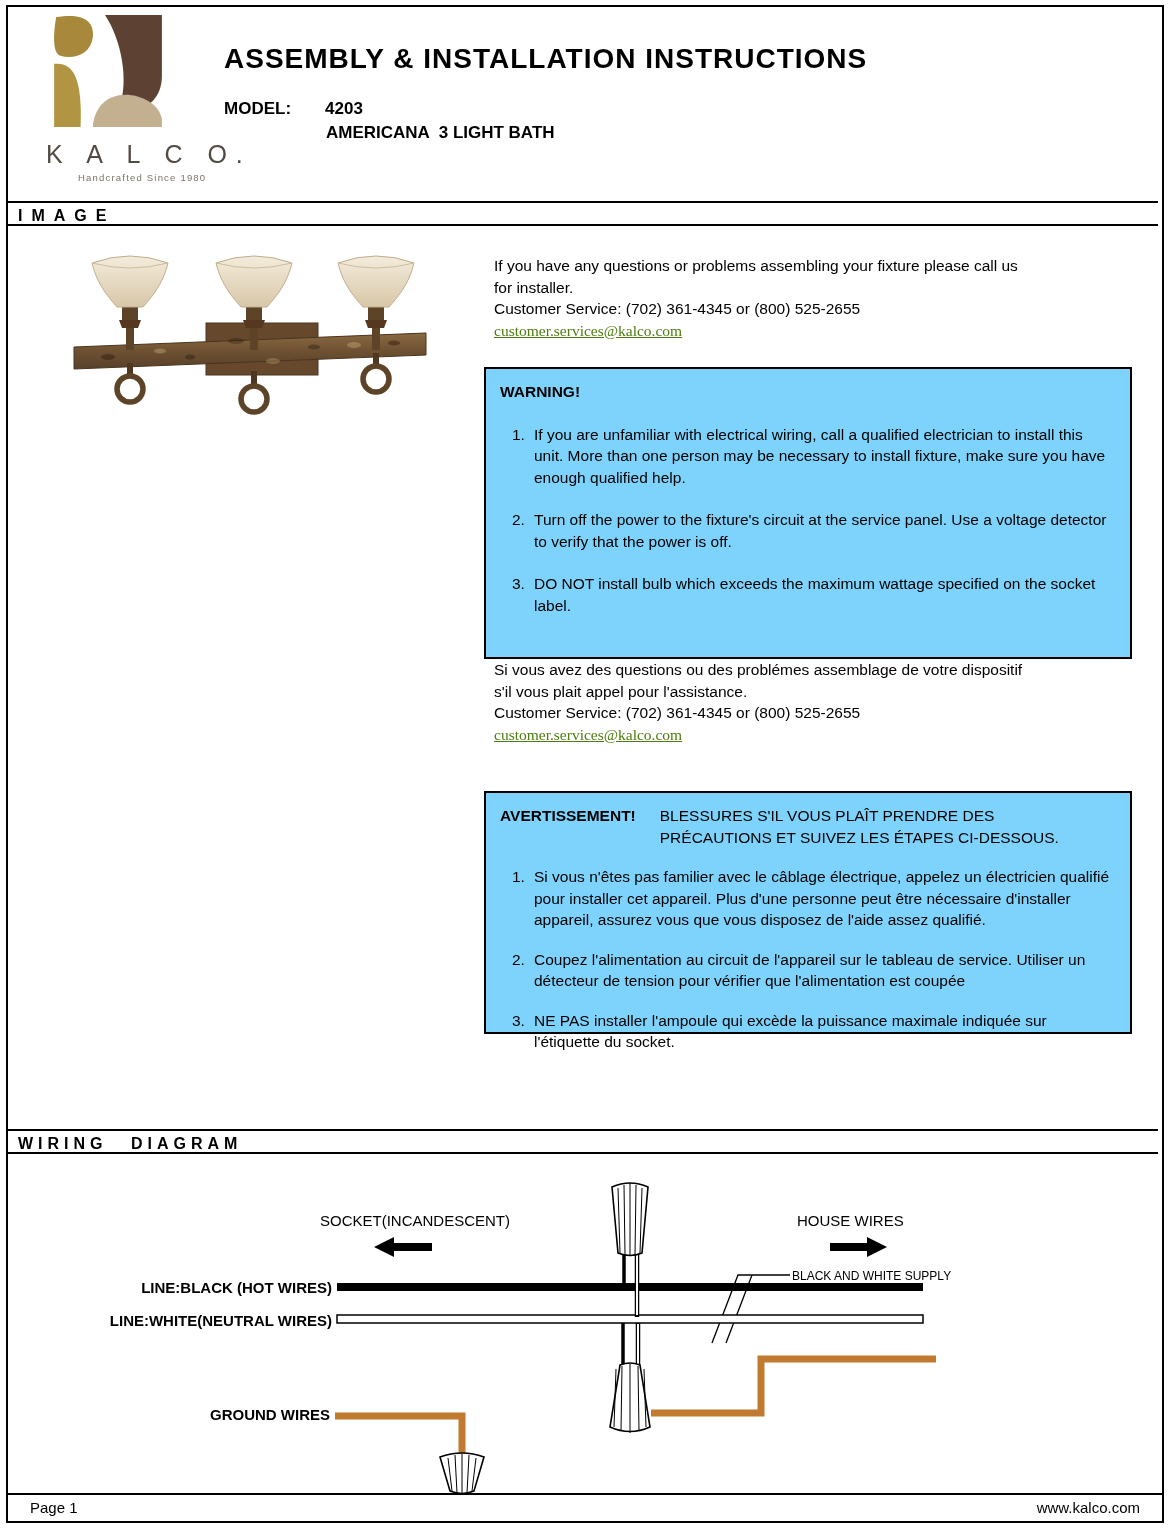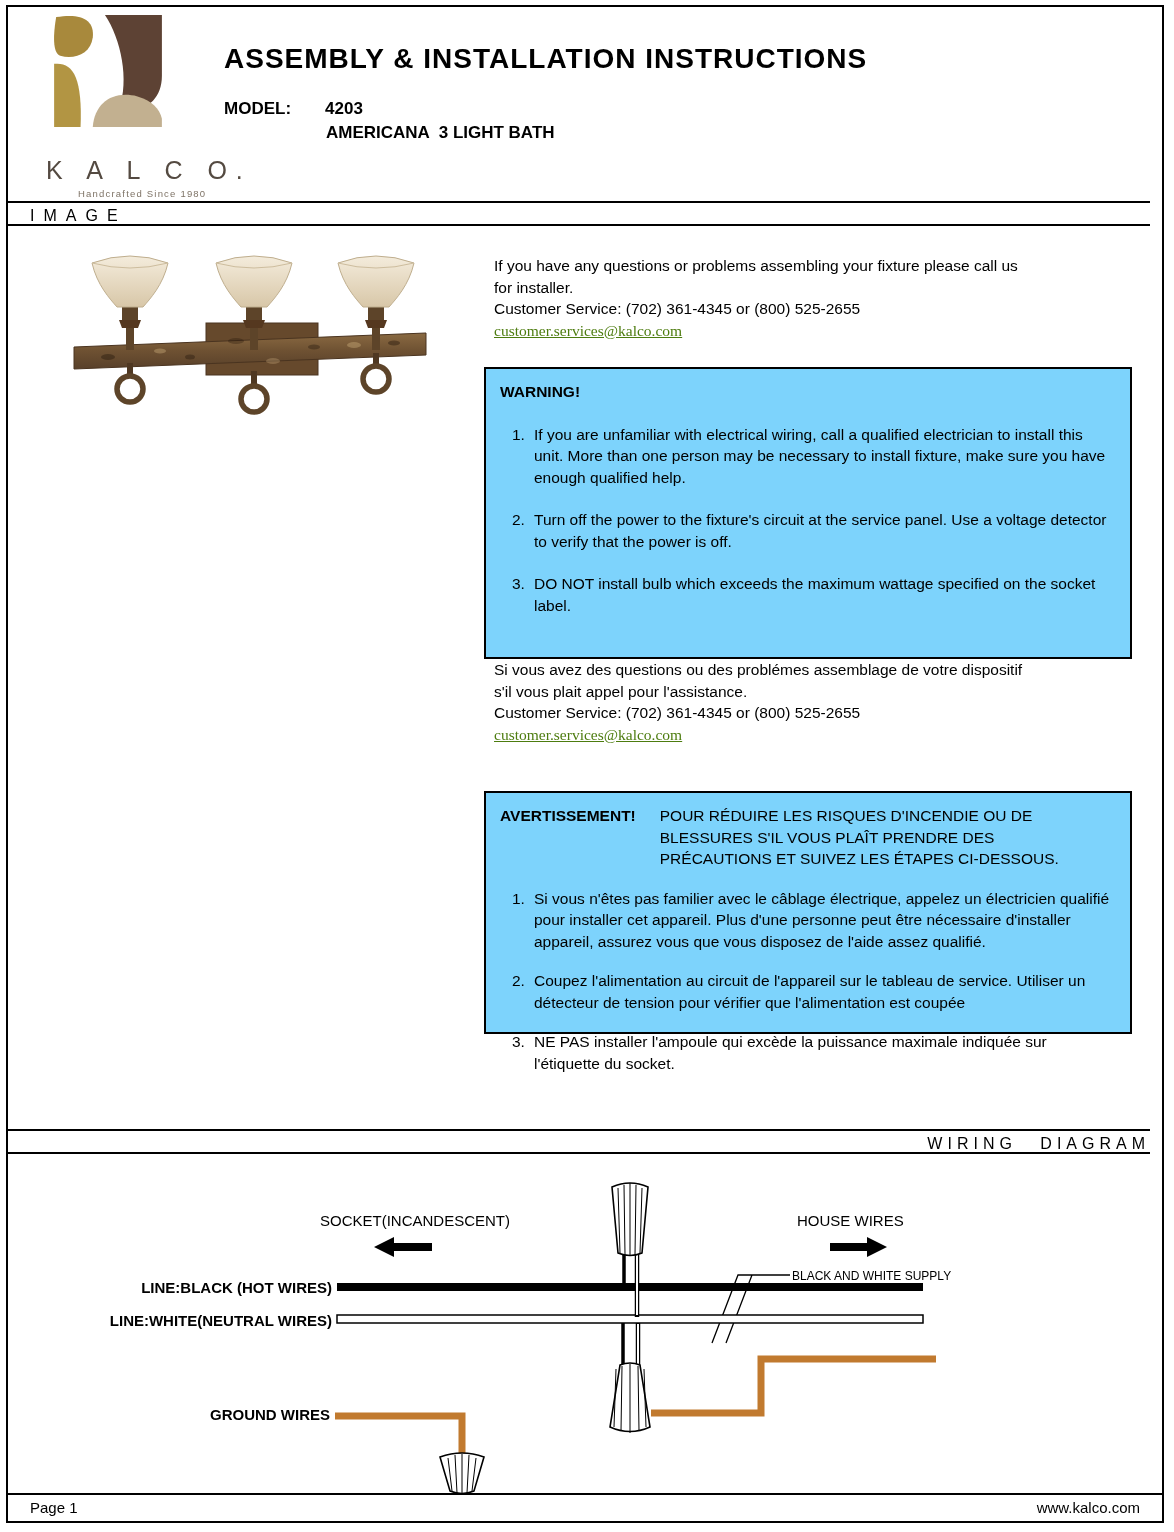--- a/index.html
+++ b/index.html
@@ -2,31 +2,31 @@
 <html><head>
 <meta charset="utf-8">
 <style>
   html,body{margin:0;padding:0;background:#fff;}
   body{width:1174px;height:1532px;position:relative;font-family:"Liberation Sans",sans-serif;color:#000;}
   .page{position:absolute;left:6px;top:5px;width:1158px;height:1518px;border:2px solid #000;background:#fff;box-sizing:border-box;}
   .abs{position:absolute;}
 
   
   .logo{left:38px;top:4px;width:150px;}
-  .logo-word{font-size:25px;letter-spacing:9px;color:#544a41;margin-top:19px;white-space:nowrap;}
+  .logo-word{font-size:25px;letter-spacing:9px;color:#544a41;margin-top:3px;white-space:nowrap;}
   .logo-tag{font-size:9.5px;color:#7e7366;letter-spacing:1.2px;margin-top:3px;white-space:nowrap;margin-left:32px;}
   .title{left:216px;top:36px;font-size:28px;font-weight:bold;letter-spacing:1px;white-space:nowrap;margin:0;}
   .model-row{left:216px;top:92px;font-size:17px;font-weight:bold;white-space:nowrap;}
   .model-num{margin-left:34px;}
   .product-name{left:318px;top:116px;font-size:17px;font-weight:bold;white-space:pre;}
 
   
-  .section-bar{left:0;right:12px;height:25px;line-height:25px;border-top:2px solid #000;border-bottom:2px solid #000;font-weight:normal;font-size:16px;padding-left:22px;box-sizing:border-box;}
+  .section-bar{left:0;right:4px;height:25px;line-height:25px;border-top:2px solid #000;border-bottom:2px solid #000;font-weight:bold;font-size:16px;padding-left:10px;box-sizing:border-box;}
   .bar-image{top:194px;letter-spacing:9px;}
-  .bar-wiring{top:1122px;letter-spacing:5px;word-spacing:14px;text-align:right;}
+  .bar-wiring{top:1122px;letter-spacing:5px;word-spacing:14px;}
 
   
   .fixture{left:60px;top:242px;}
   .contact{font-size:15.5px;line-height:21.5px;}
   .contact-en{left:486px;top:248px;}
   .contact-fr{left:486px;top:652px;}
   .email{text-decoration:underline;color:#4d7c0f;cursor:pointer;font-family:Liberation Serif, serif;}
 
   .warnbox{border:2px solid #000;padding:12px 14px;box-sizing:border-box;font-size:15.5px;line-height:21.5px;background:#7dd3fc;}
   .warnbox-en{left:476px;top:360px;width:648px;height:292px;}
@@ -165,21 +165,20 @@
     <div>Si vous avez des questions ou des problémes assemblage de votre dispositif</div>
     <div>s'il vous plait appel pour l'assistance.</div>
     <div>Customer Service: (702) 361-4345 or (800) 525-2655</div>
     <div><a class="email">customer.services@kalco.com</a></div>
   </div>
 
   <div class="abs warnbox warnbox-fr">
     <div class="warnhead">
       <span class="wlabel">AVERTISSEMENT!</span>
       <span class="wlines">
-        <div>POUR RÉDUIRE LES RISQUES D'INCENDIE OU DE</div>
         <div>BLESSURES S'IL VOUS PLAÎT PRENDRE DES</div>
         <div>PRÉCAUTIONS ET SUIVEZ LES ÉTAPES CI-DESSOUS.</div>
       </span>
     </div>
     <div class="step">
       <span class="num">1.</span>
       <span class="stext">Si vous n'êtes pas familier avec le câblage électrique, appelez un électricien qualifié pour installer cet appareil. Plus d'une personne peut être nécessaire d'installer appareil, assurez vous que vous disposez de l'aide assez qualifié.</span>
     </div>
     <div class="step">
       <span class="num">2.</span>

